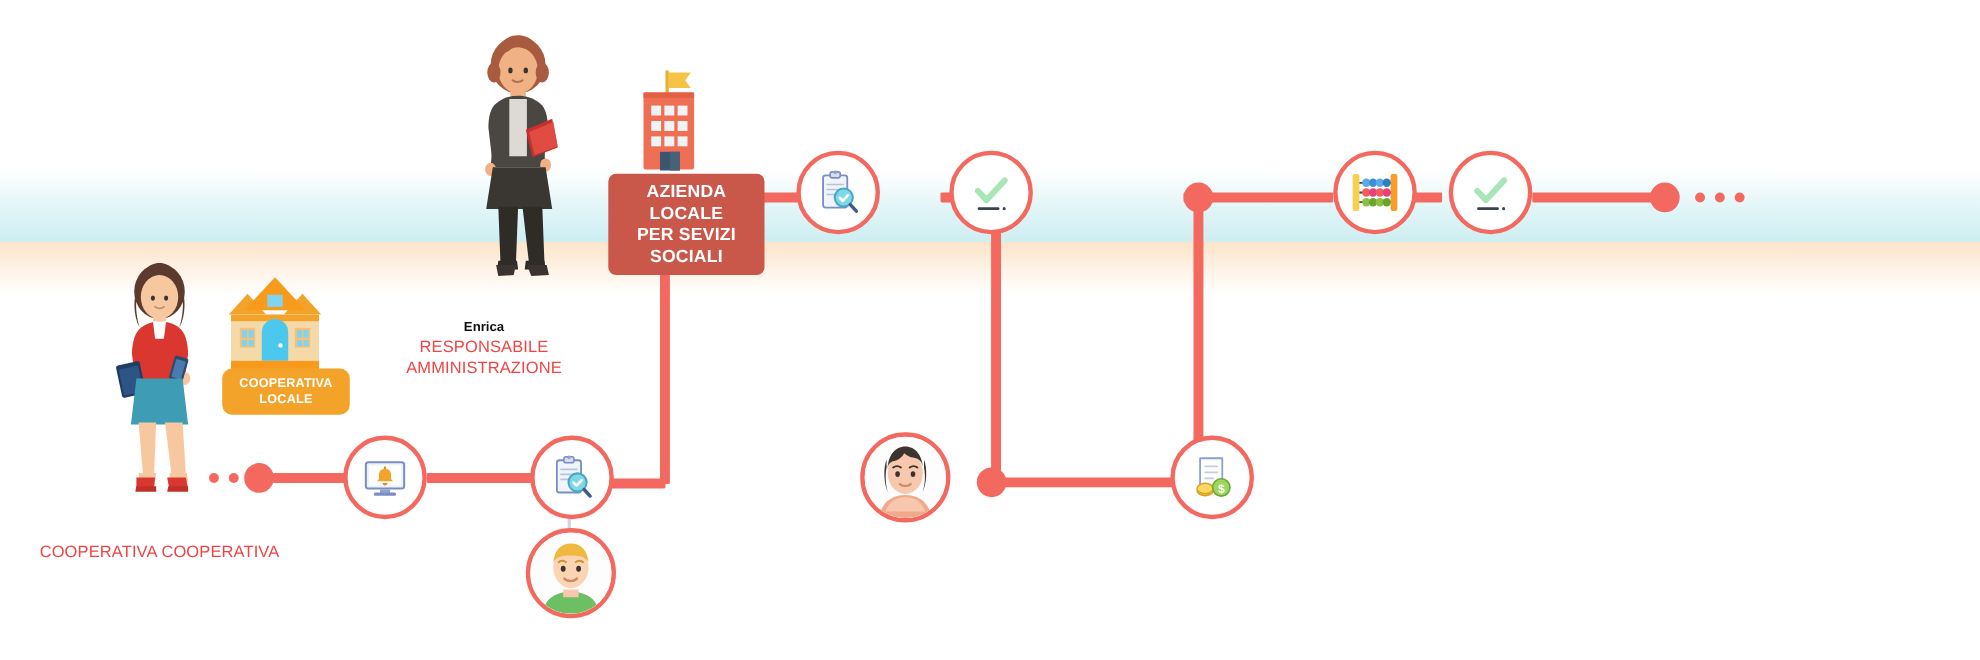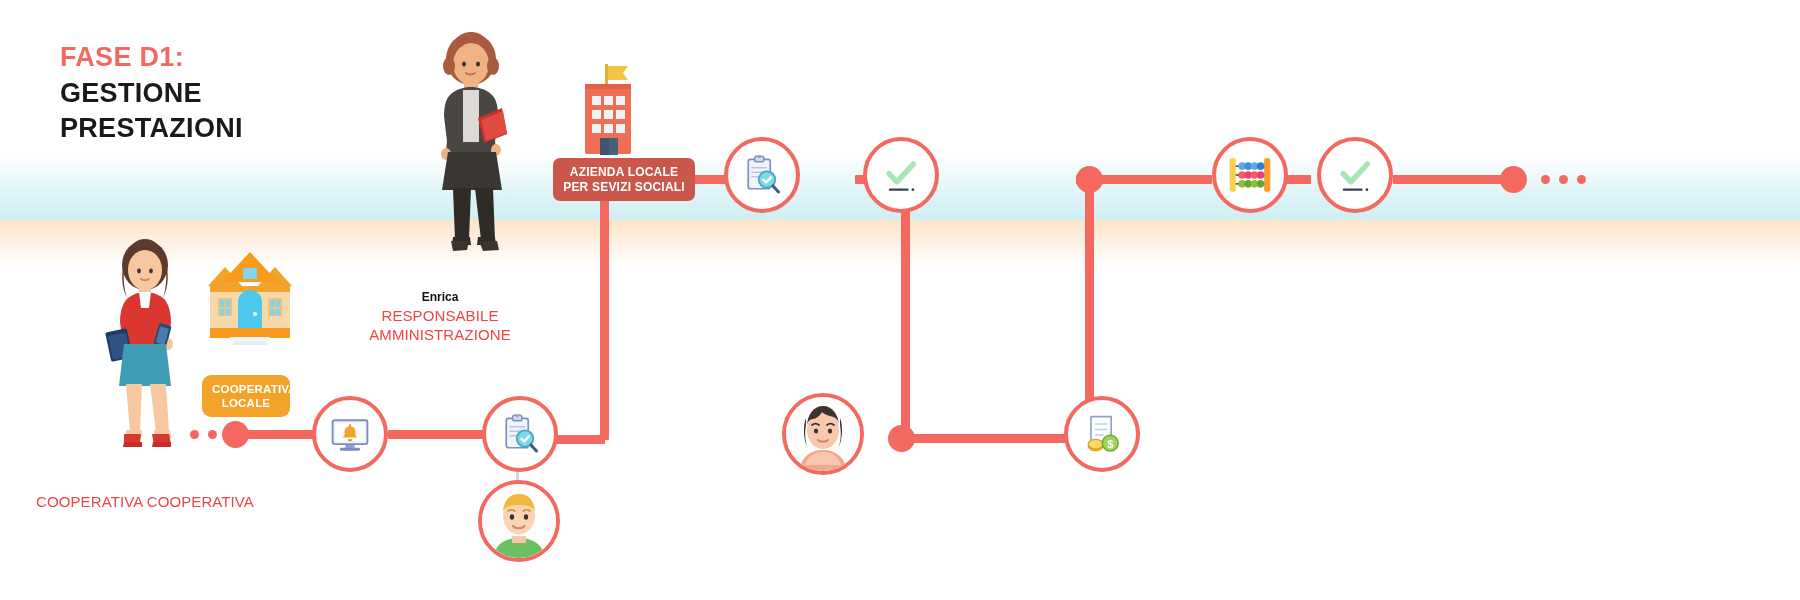--- a/index.html
+++ b/index.html
@@ -46,43 +46,38 @@
     position:absolute; border-radius:50%; overflow:hidden; z-index:22;
     border:4px solid #f4695f; background:#fff;
   }
 
   
   .tag {
     position:absolute; z-index:25; text-align:center;
     color:#fff; font-weight:bold; line-height:1.22;
     border-radius:7px; padding:7px 10px;
   }
-  .tag-red    { background:#c9584b; font-size:12px; letter-spacing:.2px; }
+  .tag-red    { background:#c9584b; font-size:16px; letter-spacing:.2px; }
   .tag-orange { background:#f4a32a; font-size:11.5px; letter-spacing:.2px; border-radius:9px; }
 
   
   .caption { position:absolute; text-align:center; z-index:30; }
   .caption .nm { font-size:12px; font-weight:bold; color:#111; line-height:1.5; }
   .caption .rl { font-size:15px; color:#ef4444; line-height:1.28; letter-spacing:.1px; }
 
   .illus { position:absolute; z-index:15; }
 </style>
 </head>
 <body>
 
 <div id="stage">
 
   <div class="band-top"></div>
   <div class="band-bottom"></div>
 
-  <div class="title-box">
-    <div class="title-phase">FASE D1:</div>
-    <div class="title-main">GESTIONE</div>
-    <div class="title-main">PRESTAZIONI</div>
-  </div>
 
   <div class="line lh" style="left:676px; top:175px; width:68px;"></div>
   <div class="line lh" style="left:855px; top:175px; width:56px;"></div>
   <div class="line lh" style="left:1076px;top:175px; width:136px;"></div>
   <div class="line lh" style="left:1281px;top:175px; width:30px;"></div>
   <div class="line lh" style="left:1393px;top:175px; width:119px;"></div>
 
   <div class="knob" style="left:1500px; top:166px;"></div>
   <div class="dot-sm" style="left:1541px; top:175px;"></div>
   <div class="dot-sm" style="left:1559px; top:175px;"></div>
@@ -351,21 +346,21 @@
       <rect x="70" y="69" width="4.5" height="6" fill="#7fd4f0"></rect>
         <rect x="76" y="69" width="4.5" height="6" fill="#7fd4f0"></rect>
       <path d="M38 88V62a12 12 0 0124 0v26z" fill="#4cc8ef"></path>
       <circle cx="55" cy="74" r="2" fill="#fdfefe"></circle>
       <rect x="10" y="88" width="80" height="10" fill="#f89b1c"></rect>
       <path d="M36 98h28l4 7H32z" fill="#e8edf0"></path>
       <rect x="30" y="97" width="40" height="4" fill="#f0f4f6"></rect>
     </svg>
   </div>
 
-  <div class="tag tag-orange" style="left:202px; top:335px; width:88px;margin-top:40px;">
+  <div class="tag tag-orange" style="left:202px; top:335px; width:116px;">
     <div>COOPERATIVA</div>
     <div>LOCALE</div>
   </div>
 
   <div class="caption" style="left:20px; top:492px; width:250px;">
     <div class="rl">COOPERATIVA COOPERATIVA</div>
   </div>
 
 </div>
 

